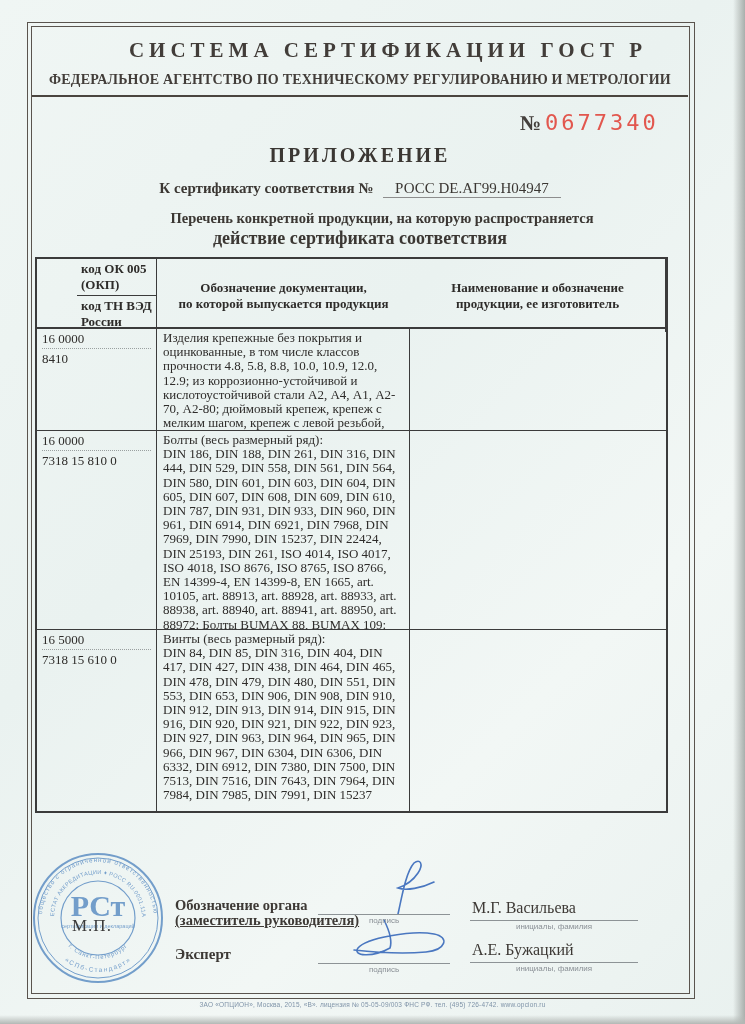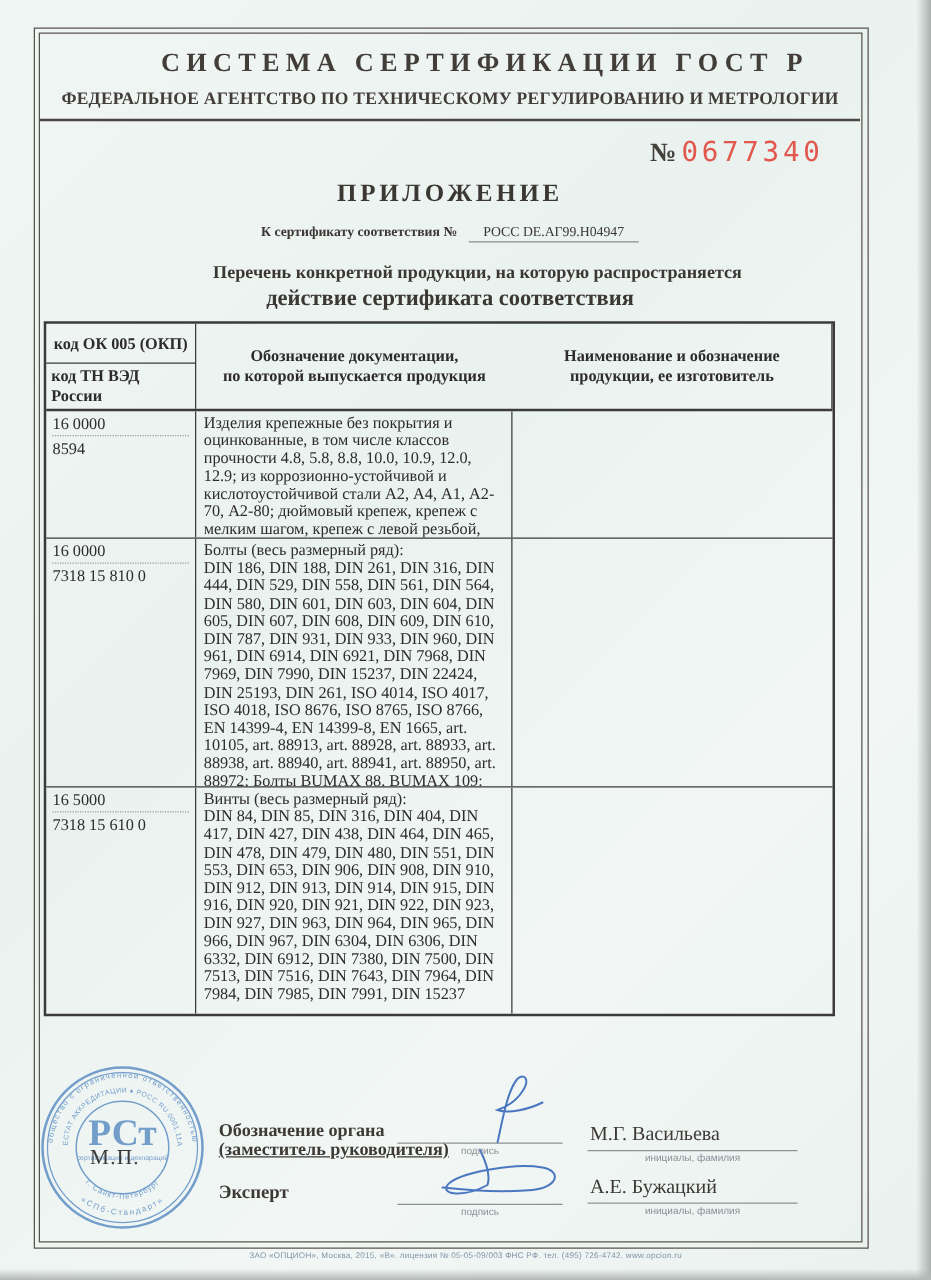--- a/index.html
+++ b/index.html
@@ -20,37 +20,37 @@
   .hdr-sub{position:absolute;left:31px;top:72px;width:658px;text-align:center;
         font-weight:bold;font-size:14px;letter-spacing:0.2px;color:#423d39;}
   .hdr-rule{position:absolute;left:32px;top:95px;width:656px;height:2px;background:#4a453f;}
   .serial{position:absolute;left:520px;top:110px;white-space:nowrap;}
   .serial .pfx{font-size:21px;color:#44403c;font-weight:bold;}
   .serial .num{font-family:"DejaVu Sans Mono",monospace;font-size:22px;color:#e2574e;
         letter-spacing:3px;font-weight:500;}
   .doc-title{position:absolute;left:31px;top:144px;width:658px;text-align:center;
         font-weight:bold;font-size:20px;letter-spacing:3px;color:#3b3733;}
   .cert-line{position:absolute;left:31px;top:180px;width:658px;text-align:center;
-        font-size:11px;color:#3b3733;}
+        font-size:15px;color:#3b3733;}
   .cert-line .lbl{font-weight:bold;}
   .cert-line .val{border-bottom:1px solid #8d8d8d;padding:0 12px 1px 12px;margin-left:6px;}
   .purpose1{position:absolute;left:31px;top:210px;width:658px;text-align:center;
         font-weight:bold;font-size:14.5px;color:#3b3733;margin-left:22px;}
   .purpose2{position:absolute;left:31px;top:228px;width:658px;text-align:center;
         font-weight:bold;font-size:18px;color:#3b3733;}
   
   .table{position:absolute;left:35px;top:257px;width:633px;border:2px solid #3b3b3b;
         box-sizing:border-box;background:transparent;color:#2e2c2a;}
   .thead{display:grid;grid-template-columns:120px 253px 1fr;height:68px;
         border-bottom:2px solid #3b3b3b;}
   .hc{font-weight:bold;font-size:13px;line-height:16px;text-align:center;
         display:flex;align-items:center;justify-content:center;white-space:pre-line;padding:2px 6px;box-sizing:border-box;}
   .hc1{border-right:1.5px solid #3b3b3b;display:flex;flex-direction:column;padding:0;}
   .hc1 > div{flex:1;display:flex;align-items:center;justify-content:center;
-        font-weight:bold;font-size:13px;padding:2px 4px;box-sizing:border-box;}
+        font-weight:bold;font-size:13px;padding:2px 4px;box-sizing:border-box;margin-left:40px;}
   .hc1 > div:first-child{border-bottom:1px solid #3b3b3b;}
   .hc2{border-right:1.5px solid #3b3b3b;}
   .trow{display:grid;grid-template-columns:120px 253px 1fr;border-bottom:1.5px solid #3b3b3b;
         overflow:hidden;box-sizing:border-box;}
   .trow:last-child{border-bottom:none;}
   .r0{height:102px;} .r1{height:199px;} .r2{height:181px;}
   .c-code{border-right:1.5px solid #3b3b3b;padding:2px 5px;font-size:13px;line-height:15px;box-sizing:border-box;}
   .okp{display:block;border-bottom:1px dotted #9aa0a0;padding-bottom:2px;margin-bottom:2px;}
   .c-desc{border-right:1.5px solid #3b3b3b;padding:2px 6px;font-size:13px;line-height:14.2px;box-sizing:border-box;}
   .c-desc .cell-title:empty{display:none;}
@@ -114,21 +114,21 @@
       </div>
       <div class="hc">Обозначение документации,
 по которой выпускается продукция</div>
       <div class="hc hc2">Наименование и обозначение
 продукции, ее изготовитель</div>
     </div>
 
     <div class="trow r0">
       <div class="c-code">
         <span class="okp">16 0000</span>
-        <span class="tnved">8594</span>
+        <span class="tnved">8410</span>
       </div>
       <div class="c-desc">
         <span>Изделия крепежные без покрытия и оцинкованные, в том числе классов прочности 4.8, 5.8, 8.8, 10.0, 10.9, 12.0, 12.9; из коррозионно-устойчивой и кислотоустойчивой стали А2, А4, А1, А2-70, А2-80;  дюймовый крепеж, крепеж с мелким шагом, крепеж с левой резьбой, т.м. Reyher</span>
       </div>
       <div class="c-docs"></div>
     </div>
 
     <div class="trow r1">
       <div class="c-code">
         <span class="okp">16 0000</span>

